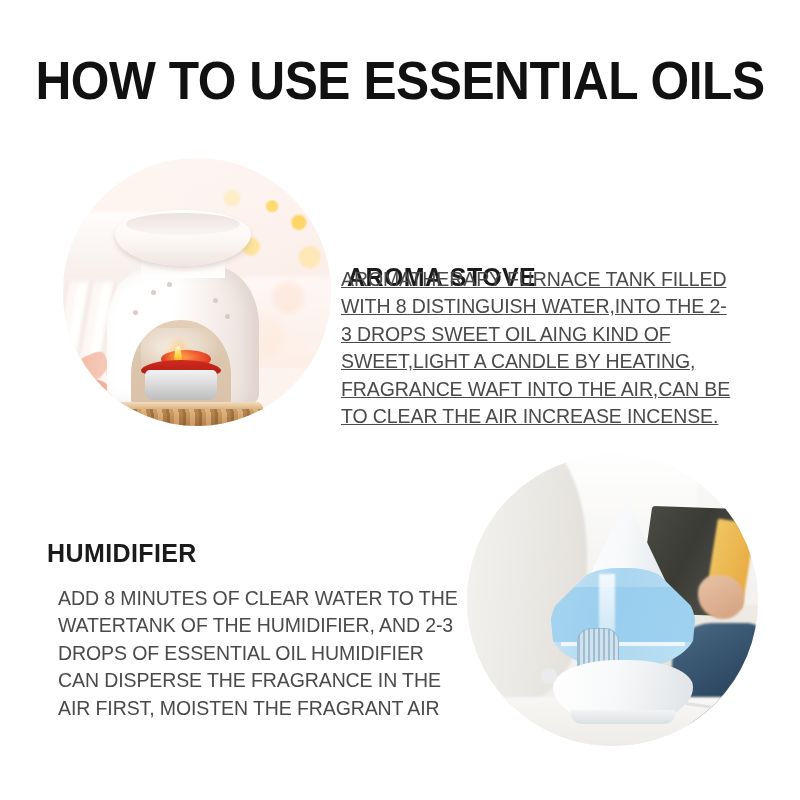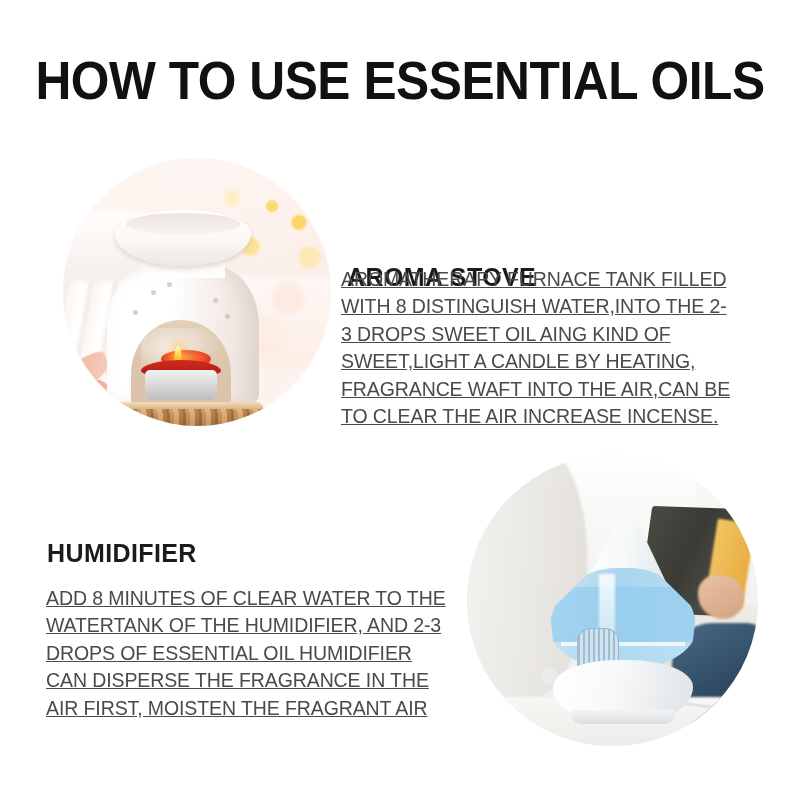--- a/index.html
+++ b/index.html
@@ -57,21 +57,21 @@
     line-height: 27.4px;
     color: #4a4a4a;
     letter-spacing: -0.1px;
     white-space: pre-line;
   }
 
   #heading-stove { left: 347px; top: 220px; margin-top: 43px; }
   #text-stove    { left: 341px; top: 266px; width: 390px; text-decoration: underline; }
 
   #heading-humidifier { left: 47px; top: 539px; }
-  #text-humidifier    { left: 46px; top: 585px; width: 400px; text-decoration: underline; }
+  #text-humidifier    { left: 58px; top: 585px; width: 400px; }
 
   
   .photo-circle {
     position: absolute;
     border-radius: 50%;
     overflow: hidden;
   }
 
   
   #photo-stove {

